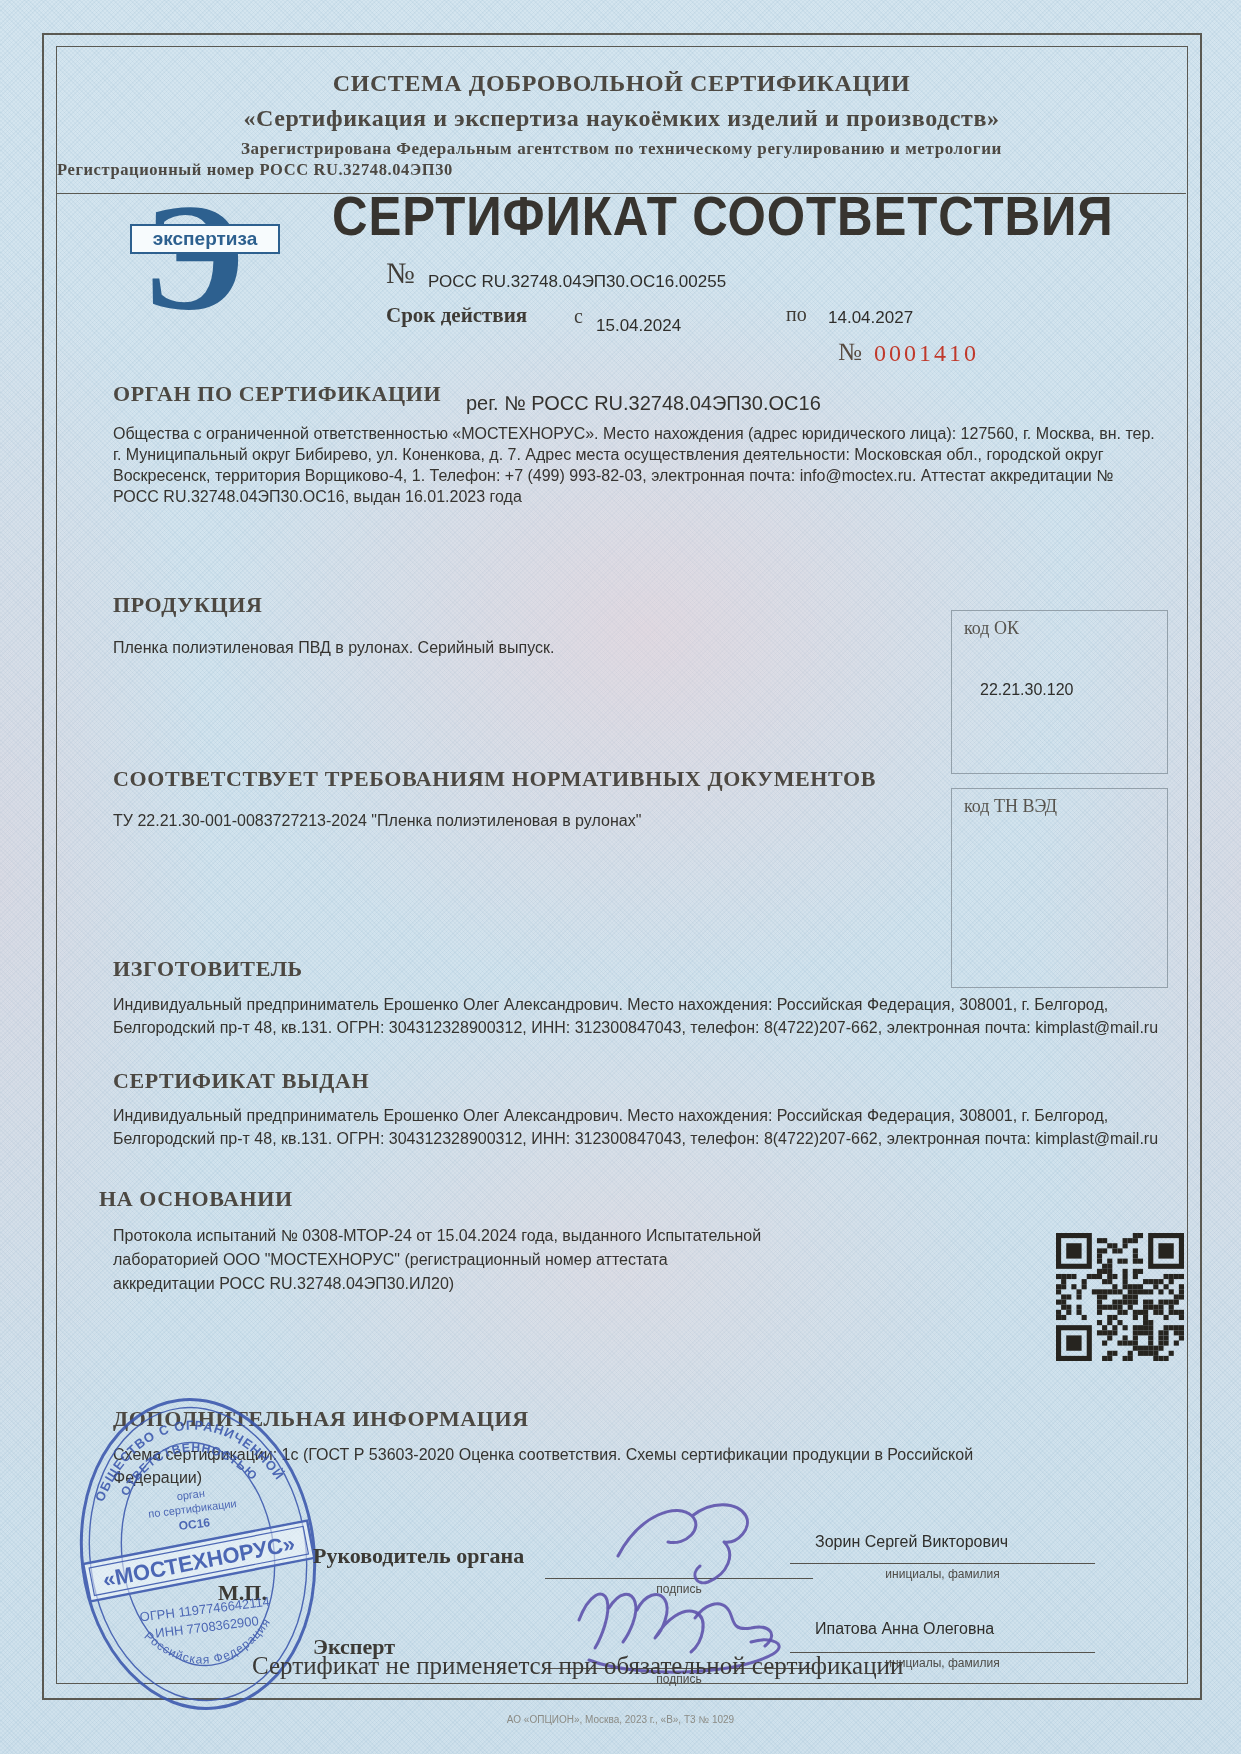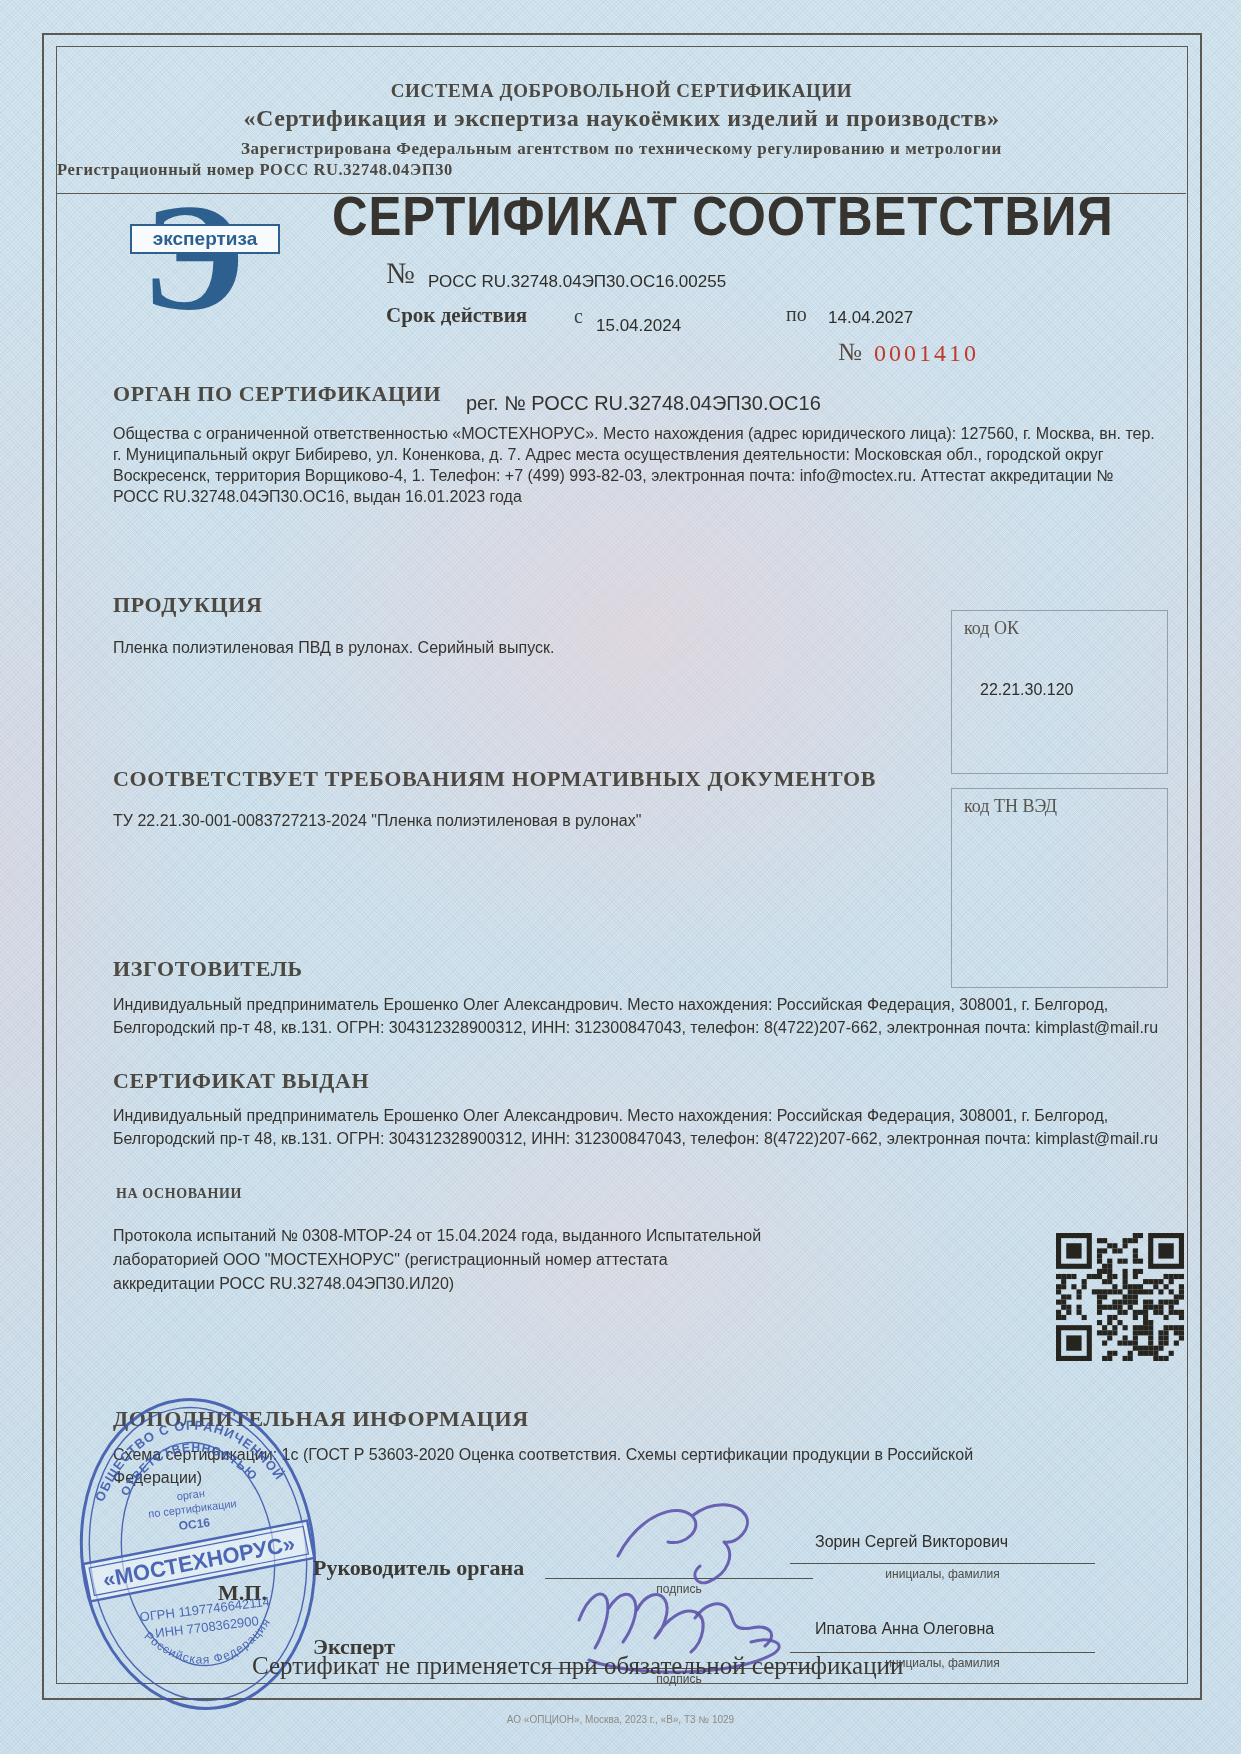--- a/index.html
+++ b/index.html
@@ -31,21 +31,21 @@
 </style>
 </head>
 <body>
 
 <div class="page">
 
   <div class="abs frame" style="left:42px;top:33px;width:1156px;height:1663px;"></div>
   <div class="abs frame-inner" style="left:56px;top:46px;width:1130px;height:1636px;"></div>
   <div class="abs hline" style="left:57px;top:193px;width:1129px;"></div>
 
-  <div class="abs hd" style="left:57px;top:80px;width:1129px;text-align:center;font-size:19px;">СИСТЕМА ДОБРОВОЛЬНОЙ СЕРТИФИКАЦИИ</div>
+  <div class="abs hd" style="left:57px;top:70px;width:1129px;text-align:center;font-size:24px;">СИСТЕМА ДОБРОВОЛЬНОЙ СЕРТИФИКАЦИИ</div>
   <div class="abs hd" style="left:57px;top:105px;width:1129px;text-align:center;font-size:24px;">«Сертификация и экспертиза наукоёмких изделий и производств»</div>
   <div class="abs hd" style="left:57px;top:139px;width:1129px;text-align:center;font-size:17px;">Зарегистрирована Федеральным агентством по техническому регулированию и метрологии</div>
   <div class="abs hd" style="left:57px;top:160px;width:1129px;font-size:16.5px;">Регистрационный номер РОСС RU.32748.04ЭП30</div>
 
   <div class="abs serif" style="left:142px;top:182px;font-size:152px;line-height:1;font-weight:bold;color:#2d608f;">Э</div>
   <div class="abs" style="left:130px;top:224px;width:146px;background:#f7fbfd;border:2px solid #2d608f;color:#2d608f;font-weight:bold;font-size:19px;text-align:center;padding:2px 0;">экспертиза</div>
 
   <div class="abs" style="left:332px;top:183px;font-size:56px;font-weight:bold;color:#37342f;letter-spacing:1px;transform:scaleX(.88);transform-origin:left top;white-space:nowrap;">СЕРТИФИКАТ СООТВЕТСТВИЯ</div>
 
   <div class="abs serif" style="left:386px;top:256px;font-size:30px;color:#403d38;">№</div>
@@ -76,21 +76,21 @@
   <div class="abs code-box" style="left:951px;top:788px;width:215px;height:198px;">
     <div class="code-label" style="position:absolute;left:12px;top:7px;">код ТН ВЭД</div>
   </div>
 
   <div class="abs hd" style="left:113px;top:956px;font-size:22px;">ИЗГОТОВИТЕЛЬ</div>
   <div class="abs body-text" style="left:113px;top:993px;width:1048px;line-height:23px;">Индивидуальный предприниматель Ерошенко Олег Александрович. Место нахождения: Российская Федерация, 308001, г. Белгород, Белгородский пр-т 48, кв.131. ОГРН: 304312328900312, ИНН: 312300847043, телефон: 8(4722)207-662, электронная почта: kimplast@mail.ru</div>
 
   <div class="abs hd" style="left:113px;top:1068px;font-size:22px;">СЕРТИФИКАТ ВЫДАН</div>
   <div class="abs body-text" style="left:113px;top:1104px;width:1048px;line-height:23px;">Индивидуальный предприниматель Ерошенко Олег Александрович. Место нахождения: Российская Федерация, 308001, г. Белгород, Белгородский пр-т 48, кв.131. ОГРН: 304312328900312, ИНН: 312300847043, телефон: 8(4722)207-662, электронная почта: kimplast@mail.ru</div>
 
-  <div class="abs hd" style="left:116px;top:1186px;font-size:14px;text-align:center;">НА ОСНОВАНИИ</div>
+  <div class="abs hd" style="left:99px;top:1186px;font-size:22px;text-align:center;">НА ОСНОВАНИИ</div>
   <div class="abs body-text" style="left:113px;top:1224px;width:660px;line-height:24px;">Протокола испытаний № 0308-МТОР-24 от 15.04.2024 года, выданного Испытательной лабораторией ООО "МОСТЕХНОРУС" (регистрационный номер аттестата аккредитации РОСС RU.32748.04ЭП30.ИЛ20)</div>
   <svg class="abs" style="left:1056px;top:1233px;" width="128" height="128" viewBox="0 0 130 130">
       <g fill="#26241f">
         <rect x="78" y="0" width="5.2" height="5.2"></rect>
         <rect x="83.2" y="0" width="5.2" height="5.2"></rect>
         <rect x="41.6" y="5.2" width="5.2" height="5.2"></rect>
         <rect x="46.800000000000004" y="5.2" width="5.2" height="5.2"></rect>
         <rect x="67.60000000000001" y="5.2" width="5.2" height="5.2"></rect>
         <rect x="72.8" y="5.2" width="5.2" height="5.2"></rect>
         <rect x="78" y="5.2" width="5.2" height="5.2"></rect>
@@ -332,21 +332,21 @@
       <g transform="rotate(-4 122 170)">
         <rect x="8" y="150" width="228" height="38" fill="rgba(250,253,255,.55)" stroke="#3b57ad" stroke-width="2.4"></rect>
         <rect x="13" y="155" width="218" height="28" fill="none" stroke="#3b57ad" stroke-width="1.2"></rect>
         <text x="122" y="177" font-size="22" font-weight="bold" text-anchor="middle">«МОСТЕХНОРУС»</text>
       </g>
       <text x="122" y="222" font-size="13" text-anchor="middle">ОГРН 1197746642114</text>
       <text x="122" y="240" font-size="13" text-anchor="middle">ИНН 7708362900</text>
     </g>
   </svg>
 
-  <div class="abs serif" style="left:313px;top:1543px;font-size:22px;font-weight:bold;color:#3c3a35;margin-top:12px;">Руководитель органа</div>
+  <div class="abs serif" style="left:313px;top:1543px;font-size:22px;font-weight:bold;color:#3c3a35;">Руководитель органа</div>
   <div class="abs sig-line" style="left:545px;top:1578px;width:268px;"></div>
   <div class="abs cap" style="left:545px;top:1582px;width:268px;text-align:center;">подпись</div>
   <div class="abs" style="left:815px;top:1533px;font-size:16px;color:#2f2e2b;">Зорин Сергей Викторович</div>
   <div class="abs sig-line" style="left:790px;top:1563px;width:305px;"></div>
   <div class="abs cap" style="left:790px;top:1567px;width:305px;text-align:center;">инициалы, фамилия</div>
 
   <div class="abs serif" style="left:313px;top:1634px;font-size:22px;font-weight:bold;color:#3c3a35;">Эксперт</div>
   <div class="abs sig-line" style="left:545px;top:1668px;width:268px;"></div>
   <div class="abs cap" style="left:545px;top:1672px;width:268px;text-align:center;">подпись</div>
   <div class="abs" style="left:815px;top:1620px;font-size:16px;color:#2f2e2b;">Ипатова Анна Олеговна</div>

